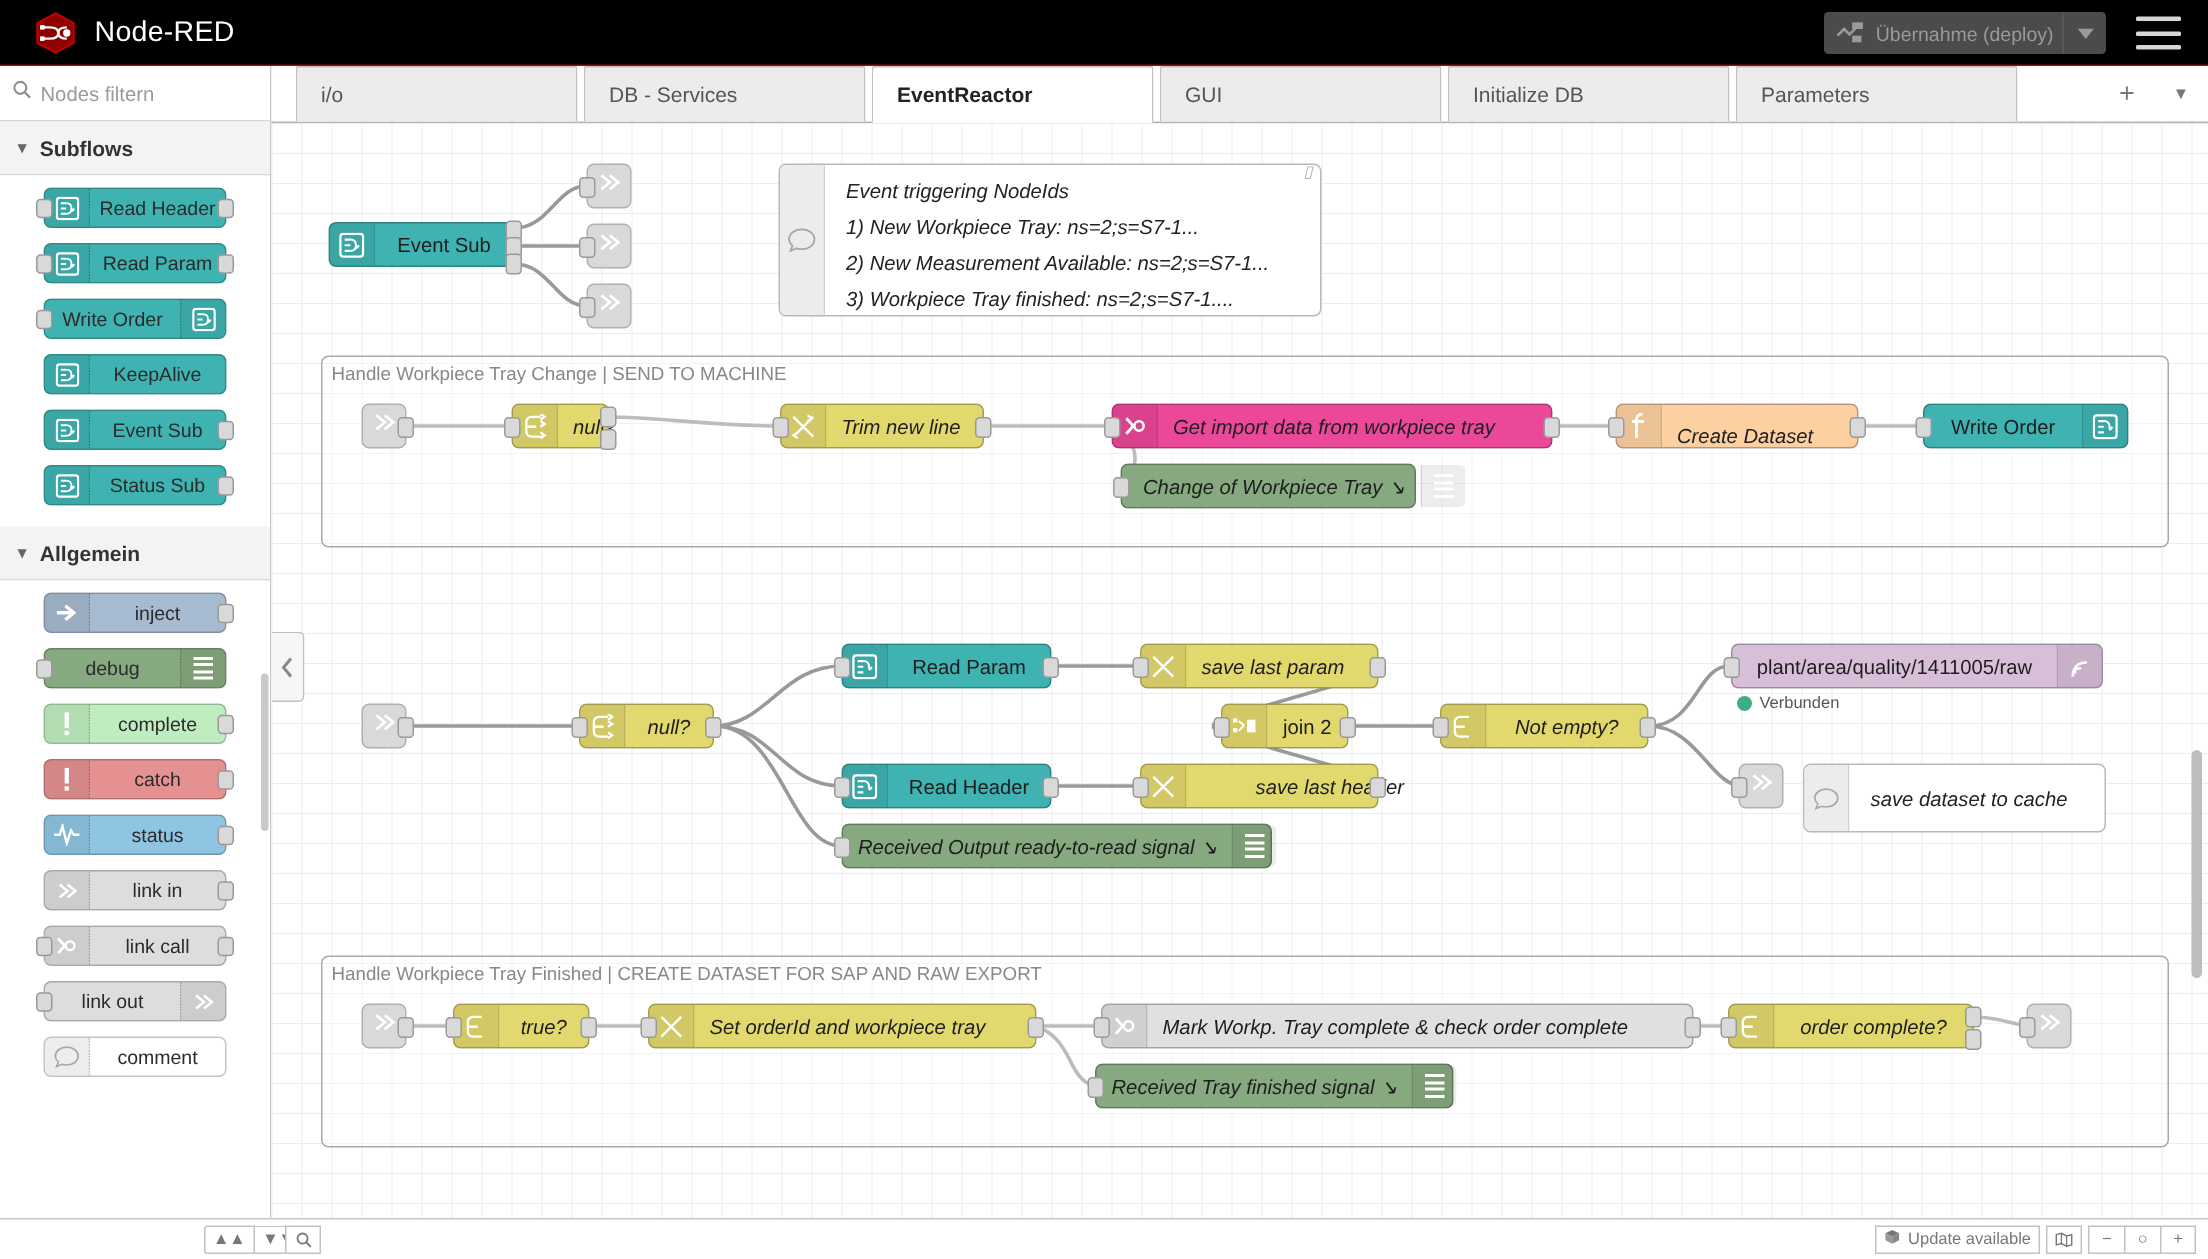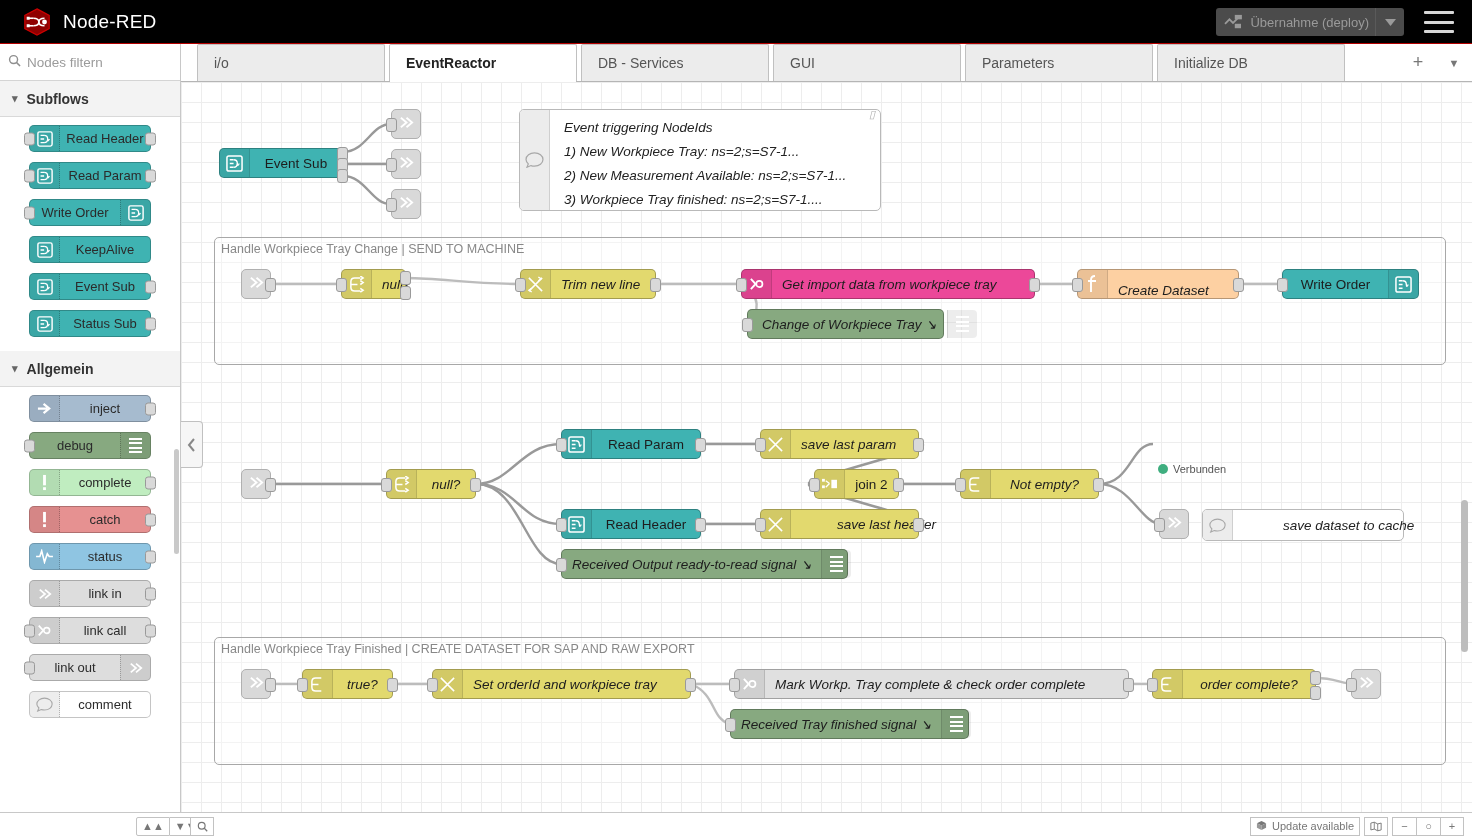--- a/index.html
+++ b/index.html
@@ -438,34 +438,34 @@
       </div>
 
     <div id="pal-scroll"></div>
   </div>
 
   <div id="tabbar">
     <div id="tablist" style="display:flex; align-items:flex-end; margin-left:16px;">
         <div class="tab">
           <span>i/o</span>
         </div>
+        <div class="tab">
+          <span>DB - Services</span>
+        </div>
         <div class="tab active">
           <span>EventReactor</span>
         </div>
         <div class="tab">
-          <span>DB - Services</span>
+          <span>GUI</span>
         </div>
         <div class="tab">
-          <span>GUI</span>
+          <span>Initialize DB</span>
         </div>
         <div class="tab">
           <span>Parameters</span>
-        </div>
-        <div class="tab">
-          <span>Initialize DB</span>
         </div>
       </div>
     <div style="flex:1"></div>
     <div id="tab-add">+</div>
     <div id="tab-menu">▼</div>
   </div>
 
   <div id="canvas">
     <div id="grid"></div>
 
@@ -738,35 +738,44 @@
       <span class="nicon">
         <svg width="16" height="17" viewBox="0 0 17 18">
             <path d="M12 2 L6 2 Q2 2 2 6 L2 12 Q2 16 6 16 L12 16 M2 9 L9 9" stroke="#fff" stroke-width="1.6" fill="none"></path>
           </svg>
       </span>
       <span class="nlabel ital center">Not empty?</span>
       <span class="node-port" style="left:-6px; top:8px;"></span>
       <span class="node-port" style="right:-6px; top:8px;"></span>
     </div>
 
+    <div class="node" style="left:973px; top:347px; width:248px; background:#d8bfd8;">
+      <span class="nlabel center">plant/area/quality/1411005/raw</span>
+      <span class="nicon right">
+        <svg width="17" height="17" viewBox="0 0 18 18">
+            <path d="M4 16 Q4 6 14 6 M4 16 Q4 10 10 10 M4 16 Q4 13 6.5 13" stroke="#fff" stroke-width="1.7" fill="none"></path>
+          </svg>
+      </span>
+      <span class="node-port" style="left:-6px; top:8px;"></span>
+    </div>
     <div class="node-status" style="left:977px; top:381px;">
       <span class="dot"></span>
       <span>Verbunden</span>
     </div>
 
     <div class="linknode" style="left:978px; top:427px;">
       <span>
         <svg width="17" height="15" viewBox="0 0 18 16">
             <path d="M3 3 L9 8 L3 13 M9 3 L15 8 L9 13" stroke="#fff" stroke-width="2" fill="none"></path>
           </svg>
       </span>
       <span class="node-port" style="left:-6px; top:8px;"></span>
     </div>
 
-    <div class="comment-node one-line" style="left:1021px; top:427px; width:202px; height:32px;gap:36px;">
+    <div class="comment-node one-line" style="left:1021px; top:427px; width:202px; height:46px;">
       <span class="cicon">
         <svg width="17" height="15" viewBox="0 0 20 17">
           <path d="M10 1 C15 1 19 4 19 8 C19 12 15 15 10 15 C8.6 15 7.3 14.8 6.2 14.4 L2 16.2 L3.4 12.6 C2 11.3 1 9.8 1 8 C1 4 5 1 10 1 Z" fill="none" stroke="#a8a8a8" stroke-width="1.3"></path>
         </svg>
       </span>
       <div class="clines">
           <span class="cline">save dataset to cache</span>
         </div>
     </div>
 

